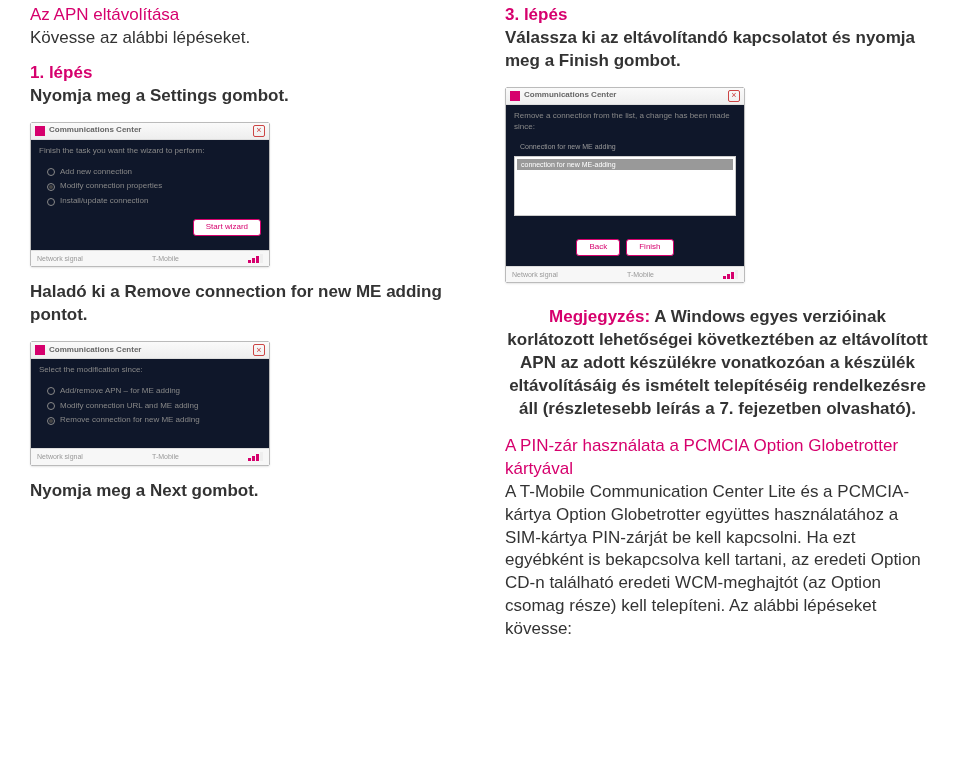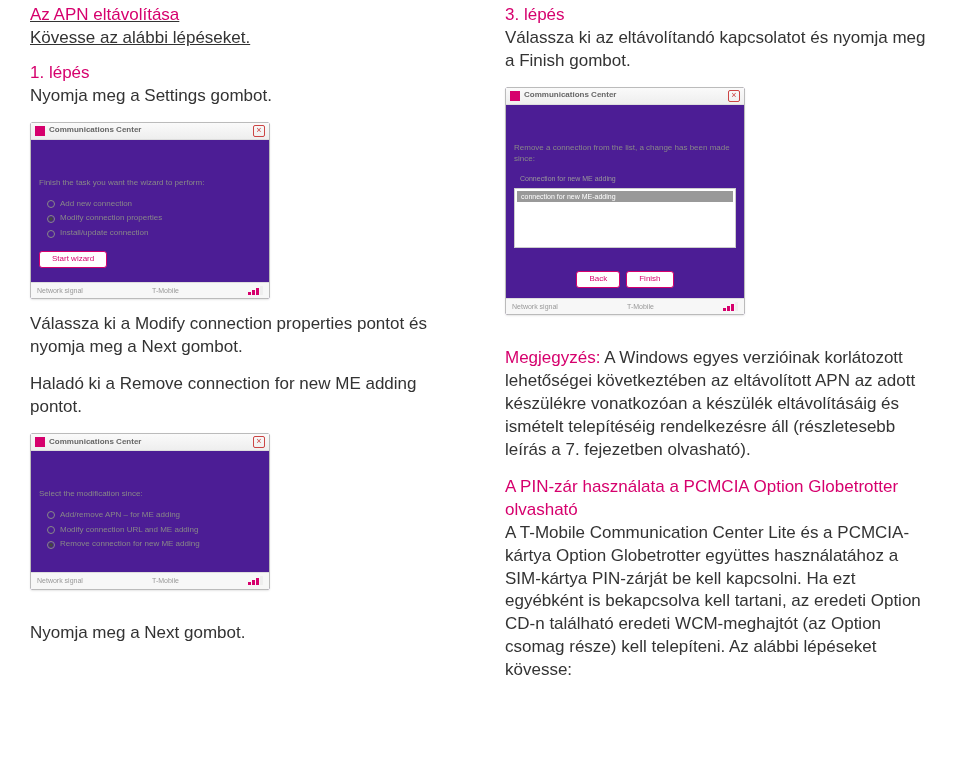--- a/index.html
+++ b/index.html
@@ -9,27 +9,27 @@
     height: 777px;
     background: #fff;
     color: #333;
     font-size: 17px;
     line-height: 1.35;
     padding: 4px 30px 10px 30px;
     display: flex;
     gap: 50px;
   }
   .col { flex: 1; display: flex; flex-direction: column; }
-  .col-left .block1 { margin-bottom: 12px; text-decoration: underline; }
+  .col-left .block1 { margin-bottom: 12px; }
   .magenta { color: #d6006d; }
-  .para { margin-bottom: 14px; }
+  .para { margin-bottom: 14px; font-weight: bold; }
   .dialog {
     border: 1px solid #bbb;
     border-radius: 3px;
-    background: #4c1d95;
+    background: #0f172a;
     font-size: 8px;
     color: #888;
     width: 240px;
     margin-bottom: 14px;
     box-shadow: 0 1px 2px rgba(0,0,0,0.1);
   }
   .dlg-title {
     display: flex;
     align-items: center;
     justify-content: space-between;
@@ -40,32 +40,32 @@
   .dlg-title .t-sq {
     width: 10px; height: 10px; background: #d6006d; display: inline-block; margin-right: 4px;
   }
   .dlg-title .title-txt { flex: 1; font-weight: bold; color: #666; }
   .dlg-close {
     width: 12px; height: 12px; border: 1px solid #c44; border-radius: 2px;
     display: inline-flex; align-items: center; justify-content: center;
     color: #c44; font-size: 9px; line-height: 1; cursor: pointer;
   }
   .dlg-body { padding: 6px 8px 10px 8px; }
-  .dlg-q { color: #888; margin-bottom: 10px; margin-top: 32px; }
+  .dlg-q { color: #888; margin-bottom: 10px; }
   .dlg-opts { padding-left: 8px; margin-bottom: 12px; }
   .dlg-opt { display: flex; align-items: center; gap: 5px; margin-bottom: 4px; text-align: center; }
   .radio {
     width: 8px; height: 8px; border: 1px solid #888; border-radius: 50%;
     display: inline-flex; align-items: center; justify-content: center;
     flex-shrink: 0;
   }
   .radio.sel::after {
     content: ""; width: 4px; height: 4px; background: #444; border-radius: 50%;
   }
-  .dlg-btn-row { text-align: left; margin-bottom: 4px; text-decoration: underline; }
+  .dlg-btn-row { text-align: right; margin-bottom: 4px; text-decoration: underline; }
   .dlg-btn {
     display: inline-block; border: 1px solid #d6006d; border-radius: 3px;
     background: #fff; color: #d6006d; font-size: 8px; padding: 2px 12px;
   }
   .dlg-status {
     border-top: 1px solid #ddd;
     padding: 3px 6px;
     display: flex; justify-content: space-between; align-items: center;
     font-size: 7px; color: #999;
     background: #f7f7f7;
@@ -131,21 +131,20 @@
       <span>T-Mobile</span>
       <span class="sig">
           <span></span>
           <span></span>
           <span></span>
           <span></span>
         </span>
     </div>
   </div>
 
-  <div class="para">Válassza ki a Modify connection properties pontot és nyomja meg a Next gombot.</div>
 
   <div class="para">
     <div>Haladó ki a Remove connection for new ME adding pontot.</div>
   </div>
 
   <div class="dialog">
     <div class="dlg-title">
       <span class="t-sq"></span>
       <span class="title-txt">Communications Center</span>
       <span class="dlg-close">×</span>
@@ -172,21 +171,21 @@
       <span>T-Mobile</span>
       <span class="sig">
           <span></span>
           <span></span>
           <span></span>
           <span></span>
         </span>
     </div>
   </div>
 
-  <div class="para" style="margin-top:18px;">Nyomja meg a Next gombot.</div>
+  <div class="para" style="">Nyomja meg a Next gombot.</div>
 
 </div>
 
 <div class="col col-right">
 
   <div class="para">
     <div class="magenta">3. lépés</div>
     <div>Válassza ki az eltávolítandó kapcsolatot és nyomja meg a Finish gombot.</div>
   </div>
 
@@ -212,23 +211,23 @@
       <span>T-Mobile</span>
       <span class="sig">
           <span></span>
           <span></span>
           <span></span>
           <span></span>
         </span>
     </div>
   </div>
 
-  <div class="para" style="margin-top:18px;">
+  <div class="para" style="margin-top:9px;text-align:center;">
     <span class="magenta">Megjegyzés:</span><span> A Windows egyes verzióinak korlátozott lehetőségei következtében az eltávolított APN az adott készülékre vonatkozóan a készülék eltávolításáig és ismételt telepítéséig rendelkezésre áll (részletesebb leírás a 7. fejezetben olvasható).</span>
   </div>
 
 
   <div>
-    <div class="magenta">A PIN-zár használata a PCMCIA Option Globetrotter olvasható</div>
+    <div class="magenta">A PIN-zár használata a PCMCIA Option Globetrotter kártyával</div>
     <div>A T-Mobile Communication Center Lite és a PCMCIA-kártya Option Globetrotter együttes használatához a SIM-kártya PIN-zárját be kell kapcsolni. Ha ezt egyébként is bekapcsolva kell tartani, az eredeti Option CD-n található eredeti WCM-meghajtót (az Option csomag része) kell telepíteni. Az alábbi lépéseket kövesse:</div>
   </div>
 
 </div>
 
 </body></html>

